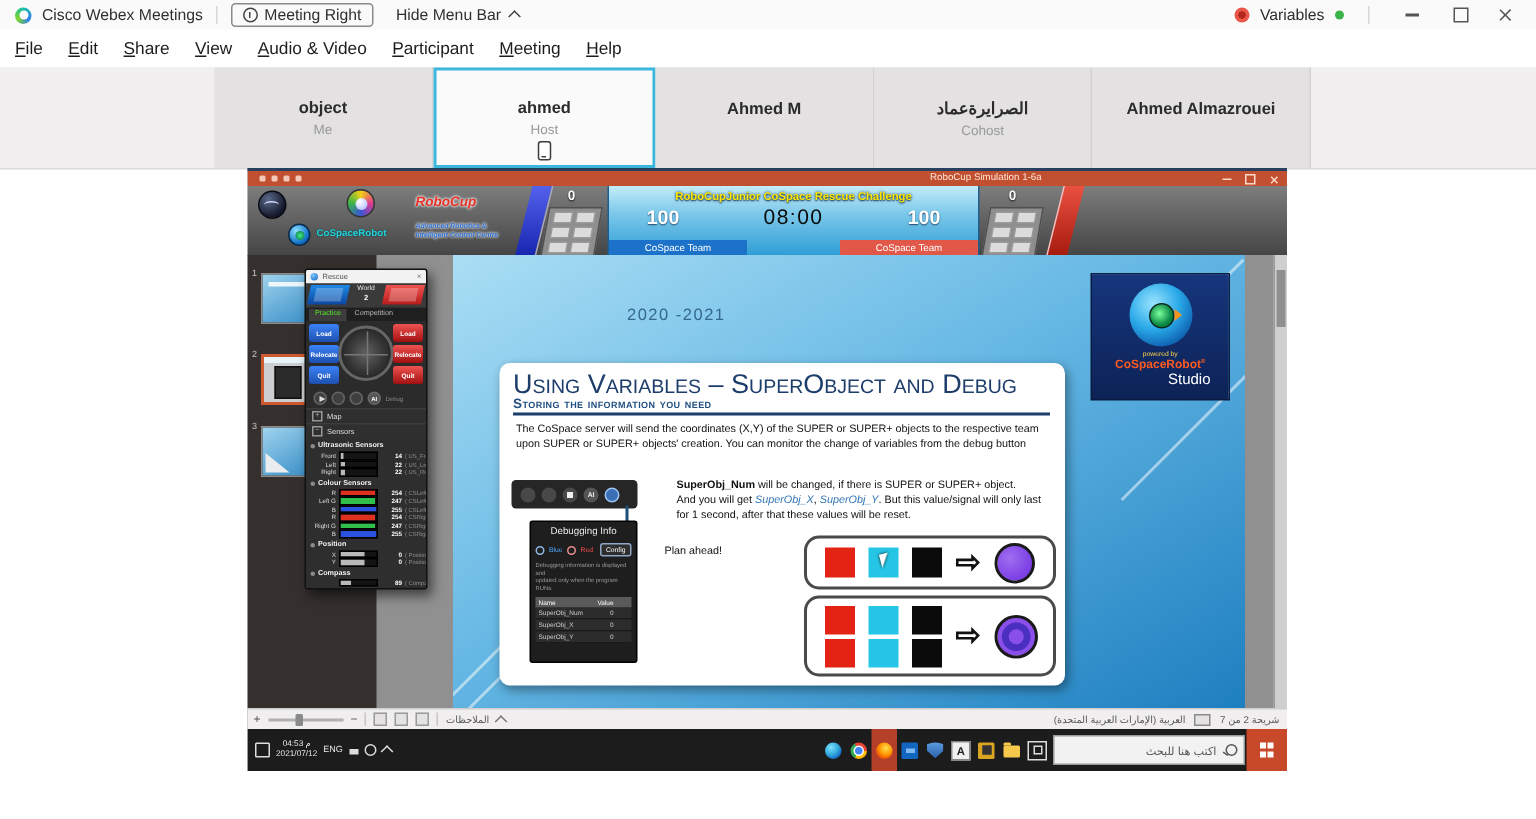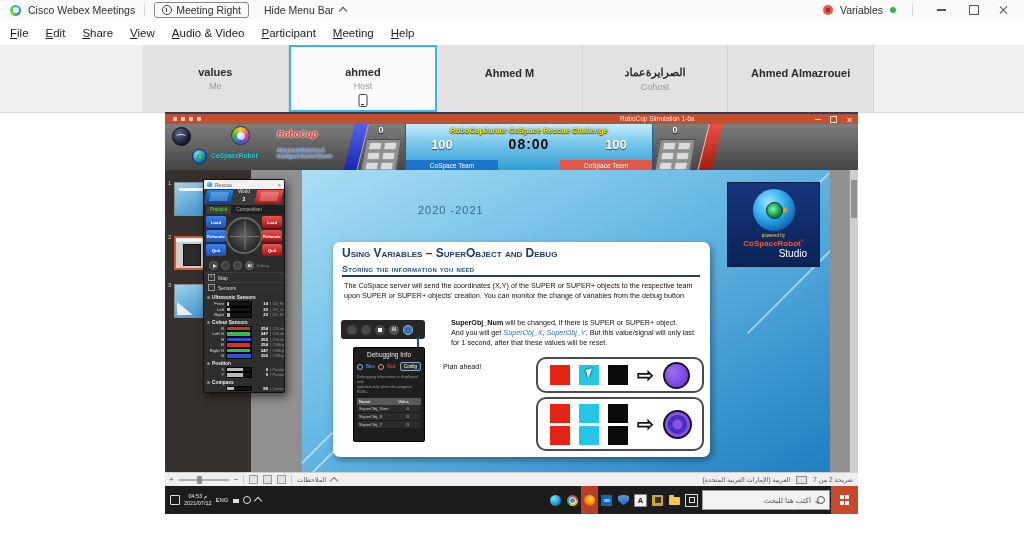--- a/index.html
+++ b/index.html
@@ -64,42 +64,42 @@
 .stripe{position:absolute;top:-4px;width:13px;height:56px;transform:skewX(-14deg)}
 .stripe.blue{left:184px;background:linear-gradient(#5866f2,#101fa8);border-right:1px solid #aab}
 .stripe.red{left:538px;background:linear-gradient(#f05545,#9e1408);border-left:1px solid #fbb}
 .mini{position:absolute;top:0;width:48px;text-align:center}
 .mini .mnum{font-size:9px;font-weight:bold;color:#fff;text-shadow:0 1px 1px #000;display:block;line-height:12px}
 .keypad{display:inline-grid;grid-template-columns:13px 13px;grid-auto-rows:8px;gap:2px;padding:2px 3px;background:#8e8e8e;border:1px solid #4f4f4f;transform:skewX(-10deg)}
 .keypad span{background:#dcdcdc;border:1px solid #9a9a9a;border-radius:1px}
 .cpanel{position:absolute;left:240px;top:0;width:246px;height:46px;background:linear-gradient(#c4ecfb 0%,#7cc8ea 40%,#2f9ed6 100%);border-left:1px solid #1f5f8f;border-right:1px solid #1f5f8f}
 .ctitle{position:absolute;left:0;right:0;top:2px;text-align:center;font-size:7.5px;font-weight:bold;color:#ffe800;text-shadow:0 0 2px #1a3a5a,0 1px 1px #1a3a5a;white-space:nowrap}
 .cscore{position:absolute;top:13px;width:52px;text-align:center;font-size:13px;font-weight:bold;color:#fff;text-shadow:0 1px 1px #246}
-.ctimer{position:absolute;left:83px;top:12px;width:80px;text-align:center;font-size:14px;font-weight:bold;color:#0a0a0a;letter-spacing:1px}
+.ctimer{position:absolute;left:83px;top:12px;width:80px;text-align:center;font-size:14px;font-weight:normal;color:#0a0a0a;letter-spacing:1px}
 .tstrip{position:absolute;bottom:0;height:10px;font-size:6.5px;color:#fff;display:flex;align-items:center;justify-content:center;width:92px}
 .tstrip.l{left:0;background:#1b72c8}
 .tstrip.r{right:0;background:#e25848}
 
 .work{position:absolute;left:0;top:56px;width:693px;height:302px;background:#909090}
 .thumbs{position:absolute;left:0;top:0;width:86px;height:302px;background:#35302e}
 .thitem{position:absolute;left:0;width:86px}
 .thnum{position:absolute;left:3px;top:0;font-size:6px;color:#c8c8c8}
 .prev{position:absolute;left:9px;top:2px;width:46px;height:34px;border:1px solid #8a8a8a;box-sizing:border-box}
 .prev.t1,.prev.t3{background:linear-gradient(150deg,#9fd4ee,#2b84c2)}
 .prev.t2{background:#cdced0;border:2px solid #cf5a31}
 .prev.t2::before{content:"";position:absolute;left:7px;top:6px;width:16px;height:20px;background:#2b2b2b;border:1px solid #111}
 .prev.t2::after{content:"";position:absolute;left:0;top:0;right:0;height:4px;background:#e8f4fa}
 .prev.t1::after{content:"";position:absolute;left:4px;top:5px;width:30px;height:3px;background:rgba(255,255,255,.85)}
 .prev.t3::after{content:"";position:absolute;left:2px;bottom:2px;width:0;height:0;border-right:16px solid transparent;border-bottom:13px solid #e9edf0}
 
 .slide{position:absolute;left:137px;top:0;width:528px;height:302px;background:linear-gradient(150deg,#aadef4 0%,#66b8e4 45%,#1e7fc0 100%);overflow:hidden}
 .diag{position:absolute;background:rgba(255,255,255,.5);height:1.5px}
 .years{position:absolute;left:116px;top:34px;font-size:11px;color:#35688f;letter-spacing:1px}
 .card{position:absolute;left:31px;top:72px;width:377px;height:215px;background:#fff;border-radius:7px;box-shadow:2px 3px 7px rgba(0,0,0,.4)}
-.card2title{position:absolute;left:9px;top:4px;font-size:12px;font-weight:700;font-variant:small-caps;color:#1d3d6b;white-space:nowrap}
+.card2title{position:absolute;left:9px;top:4px;font-size:18px;font-weight:400;font-variant:small-caps;color:#1d3d6b;white-space:nowrap}
 .card2sub{position:absolute;left:9px;top:22px;font-size:9px;font-weight:bold;font-variant:small-caps;color:#215081;letter-spacing:.3px}
 .cline{position:absolute;left:9px;top:33px;width:358px;height:2px;background:#1d3d6b}
 .cbody{position:absolute;left:11px;top:39px;width:352px;font-size:7.2px;line-height:1.45;color:#111}
 .ttool{position:absolute;left:8px;top:78px;width:84px;height:19px;background:#262626;border-radius:3px;display:flex;align-items:center;gap:4px;padding-left:6px;box-sizing:border-box}
 .tt{width:10px;height:10px;border-radius:50%;background:#484848;flex:none;position:relative}
 .tt.stop::after{content:"";position:absolute;left:3px;top:3px;width:4px;height:4px;background:#f0f0f0}
 .tt.ai{display:flex;align-items:center;justify-content:center;font-size:4.5px;color:#eee;background:#555;font-weight:bold}
 .tt.dbg{background:#3a6fb5;border:1px solid #9cc4ee;box-sizing:border-box}
 .conn{position:absolute;left:84px;top:95px;width:2px;height:11px;background:#1f4e79}
 .dpanel{position:absolute;left:20px;top:105px;width:72px;height:95px;background:#1e1e1e;border:1px solid #000;border-radius:2px;box-sizing:border-box}
@@ -271,21 +271,21 @@
 
       <span class="mitem"><u>M</u>eeting</span>
 
       <span class="mitem"><u>H</u>elp</span>
     </div>
 
   <div class="pstrip">
     <div class="pcells">
 
         <div class="pcell">
-          <span class="pname">values</span>
+          <span class="pname">object</span>
           <span class="prole">Me</span>
 
         </div>
 
         <div class="pcell sel">
           <span class="pname">ahmed</span>
           <span class="prole">Host</span>
           <span class="phone show"></span>
         </div>
 

